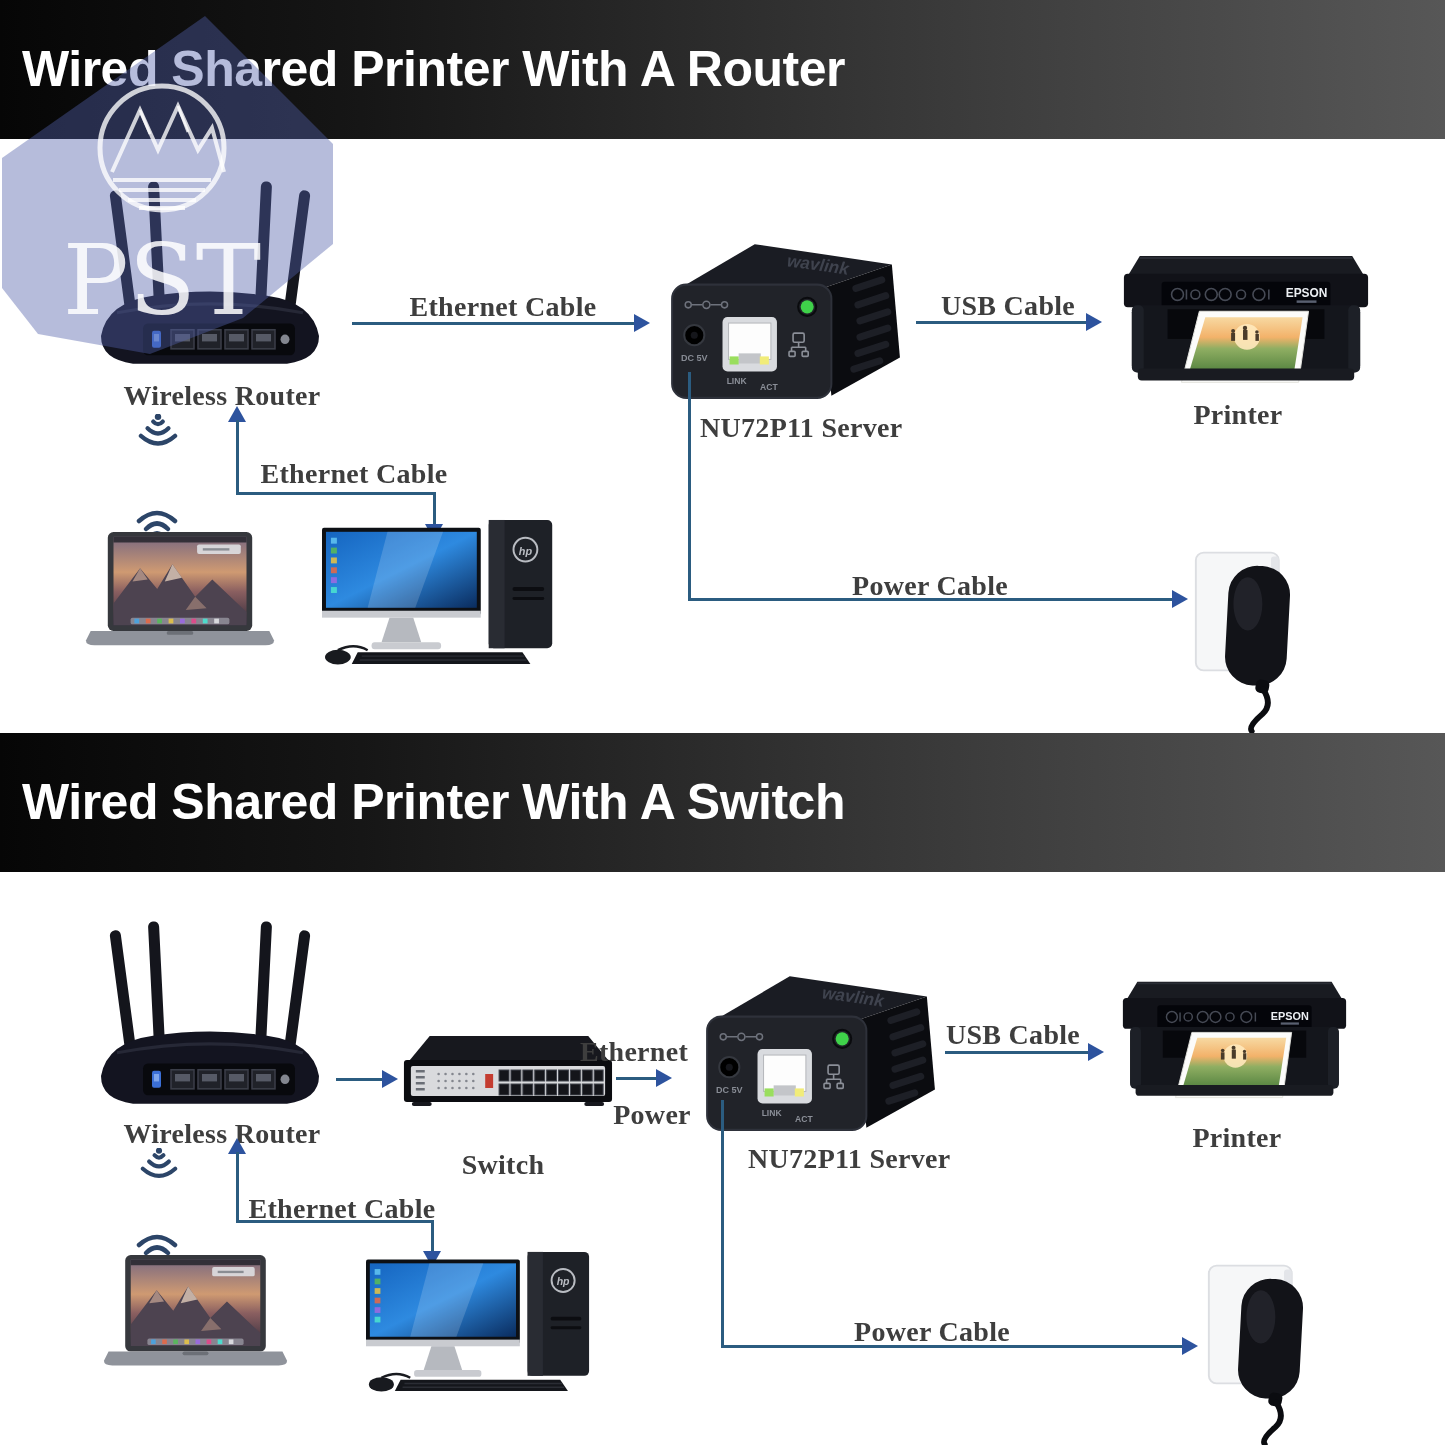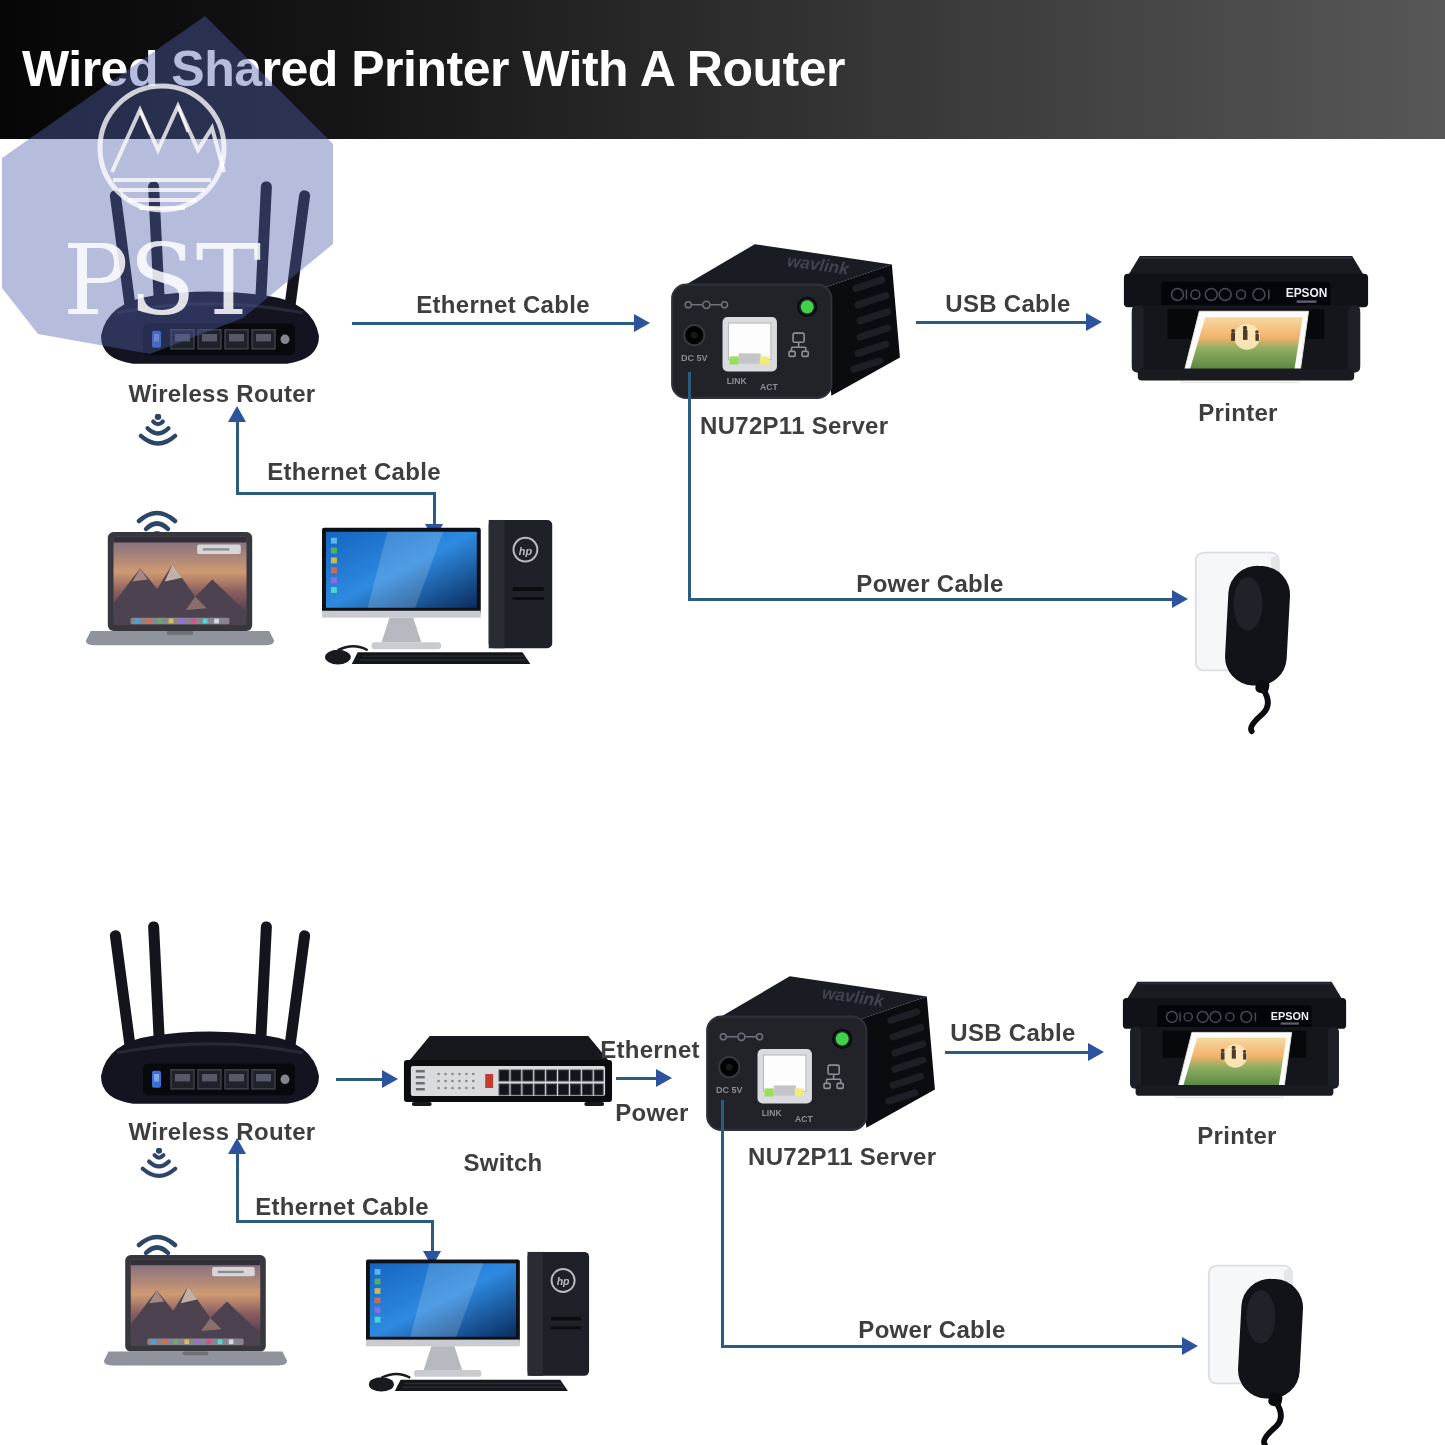--- a/index.html
+++ b/index.html
@@ -5,22 +5,22 @@
   html,body{margin:0;padding:0;background:#fff;}
   body{width:1445px;height:1445px;position:relative;overflow:hidden;
        font-family:"Liberation Sans",sans-serif;}
   .stage{position:absolute;inset:0;width:1445px;height:1445px;}
 
   .band{position:absolute;left:0;width:1445px;height:139px;
         background:linear-gradient(90deg,#060606 0%,#161616 25%,#3a3a3a 65%,#575757 100%);}
   .band-title{position:absolute;left:22px;top:50%;transform:translateY(-52%);
         font-size:50px;font-weight:bold;color:#ffffff;letter-spacing:-0.5px;white-space:nowrap;}
 
-  .lbl{position:absolute;font-weight:bold;font-size:24px;color:#3e3e3e;
-       letter-spacing:.3px;white-space:nowrap;transform:translateX(-50%);}
+  .lbl{position:absolute;font-weight:bold;font-size:28px;color:#3e3e3e;
+       letter-spacing:.3px;white-space:nowrap;transform:translateX(-50%);font-family:Liberation Serif, serif;}
   .lbl.left{transform:none;}
 
   .hline{position:absolute;height:3px;background:#2b5c80;}
   .vline{position:absolute;width:3px;background:#2b5c80;}
   .ah{position:absolute;width:0;height:0;}
   .ah.r{border-top:9px solid transparent;border-bottom:9px solid transparent;border-left:16px solid #2d539e;}
   .ah.u{border-left:9px solid transparent;border-right:9px solid transparent;border-bottom:16px solid #2d539e;}
   .ah.d{border-left:9px solid transparent;border-right:9px solid transparent;border-top:16px solid #2d539e;}
 
   .dev{position:absolute;}
@@ -337,35 +337,38 @@
 
   <div class="vline" style="left:688px;top:372px;height:228px;"></div>
   <div class="hline" style="left:688px;top:598px;width:486px;"></div>
   <div class="ah r" style="left:1172px;top:590px;"></div>
   <div class="lbl" style="left:930px;top:570px;">Power Cable</div>
 
   <svg class="dev" style="left:1192px;top:545px;width:106px;height:190px;" viewBox="0 0 110 200" preserveAspectRatio="none">
       <use href="#g-plug"></use>
     </svg>
 
+  <div class="band" style="top:733px;">
+    <div class="band-title">Wired Shared Printer With A Switch</div>
+  </div>
 
   <svg class="dev" style="left:95px;top:915px;width:230px;height:212px;" viewBox="0 0 230 200" preserveAspectRatio="none">
       <use href="#g-router"></use>
     </svg>
   <div class="lbl" style="left:222px;top:1118px;">Wireless Router</div>
 
   <div class="hline" style="left:336px;top:1078px;width:48px;"></div>
   <div class="ah r" style="left:382px;top:1070px;"></div>
 
   <svg class="dev" style="left:398px;top:1026px;width:218px;height:82px;" viewBox="0 0 220 82" preserveAspectRatio="none">
       <use href="#g-switch"></use>
     </svg>
   <div class="lbl" style="left:503px;top:1106px;margin-top:43px;">Switch</div>
 
-  <div class="lbl" style="left:650px;top:1036px;">Ethernet</div>
+  <div class="lbl" style="left:634px;top:1036px;">Ethernet</div>
   <div class="hline" style="left:616px;top:1077px;width:44px;"></div>
   <div class="ah r" style="left:656px;top:1069px;"></div>
   <div class="lbl" style="left:652px;top:1099px;">Power</div>
 
   <svg class="dev" style="left:693px;top:960px;width:252px;height:182px;" viewBox="0 0 250 180" preserveAspectRatio="none">
       <use href="#g-server"></use>
     </svg>
   <div class="lbl left" style="left:748px;top:1143px;">NU72P11 Server</div>
 
   <div class="lbl" style="left:1013px;top:1019px;">USB Cable</div>

